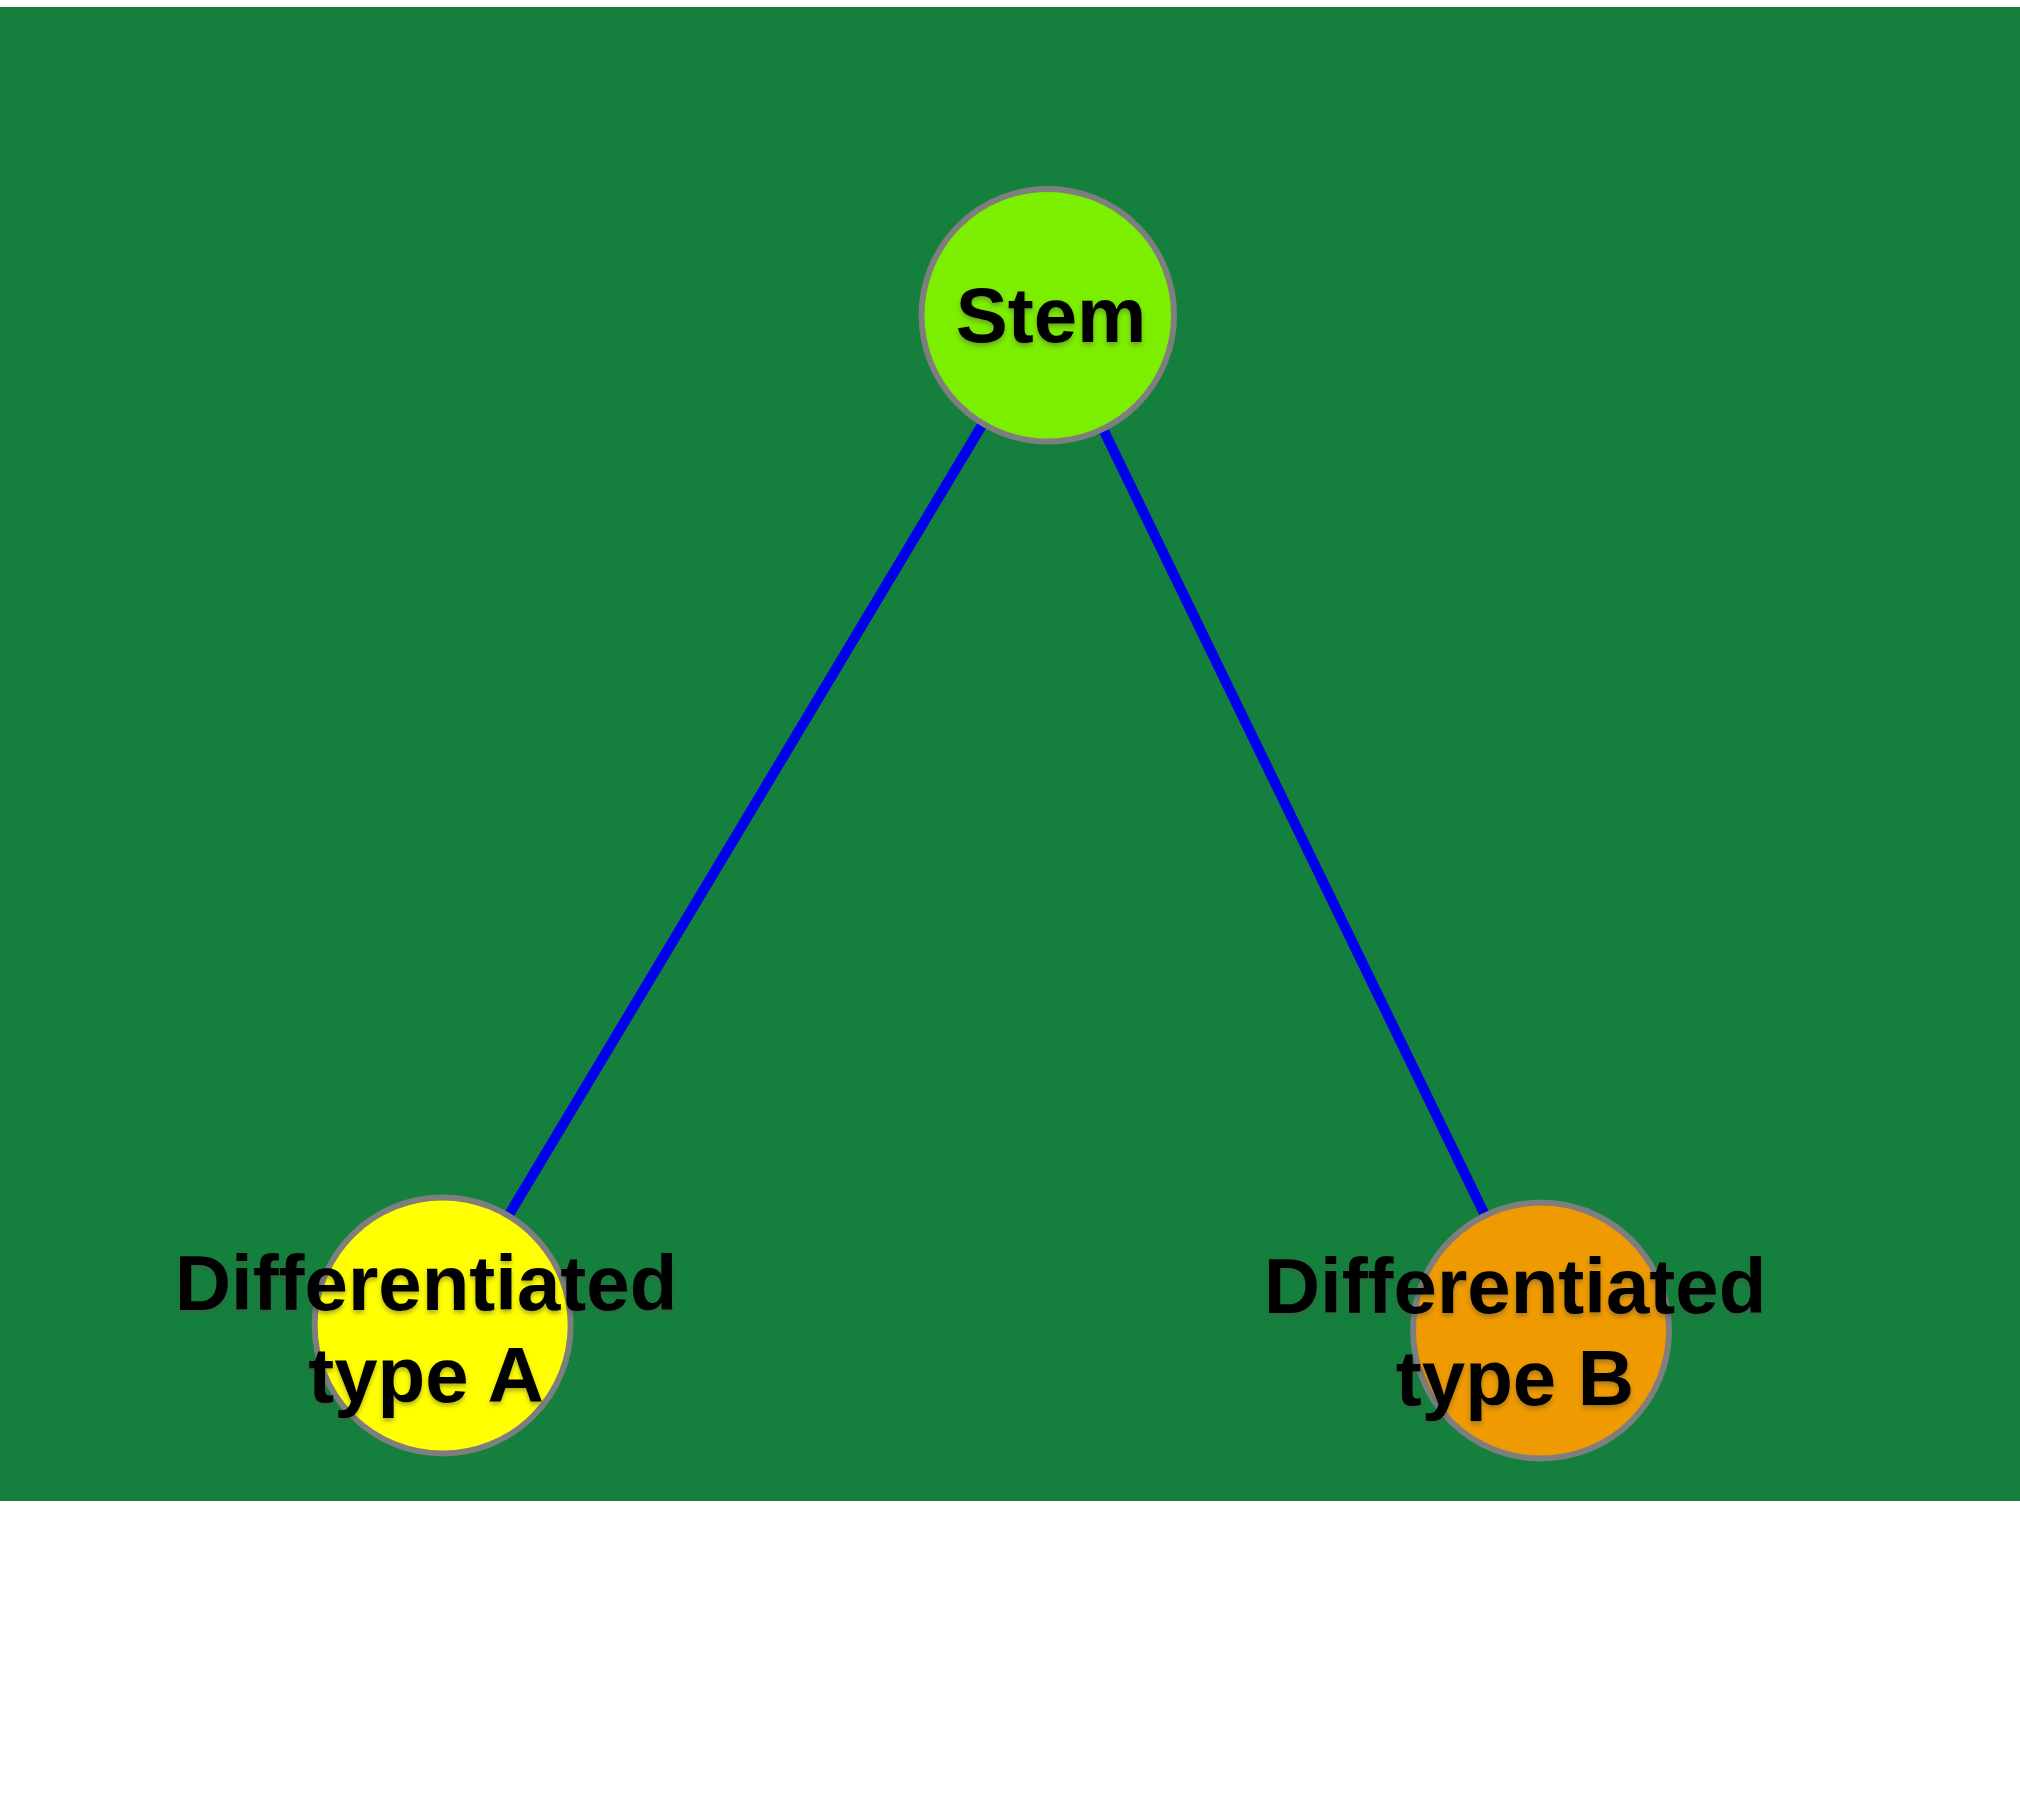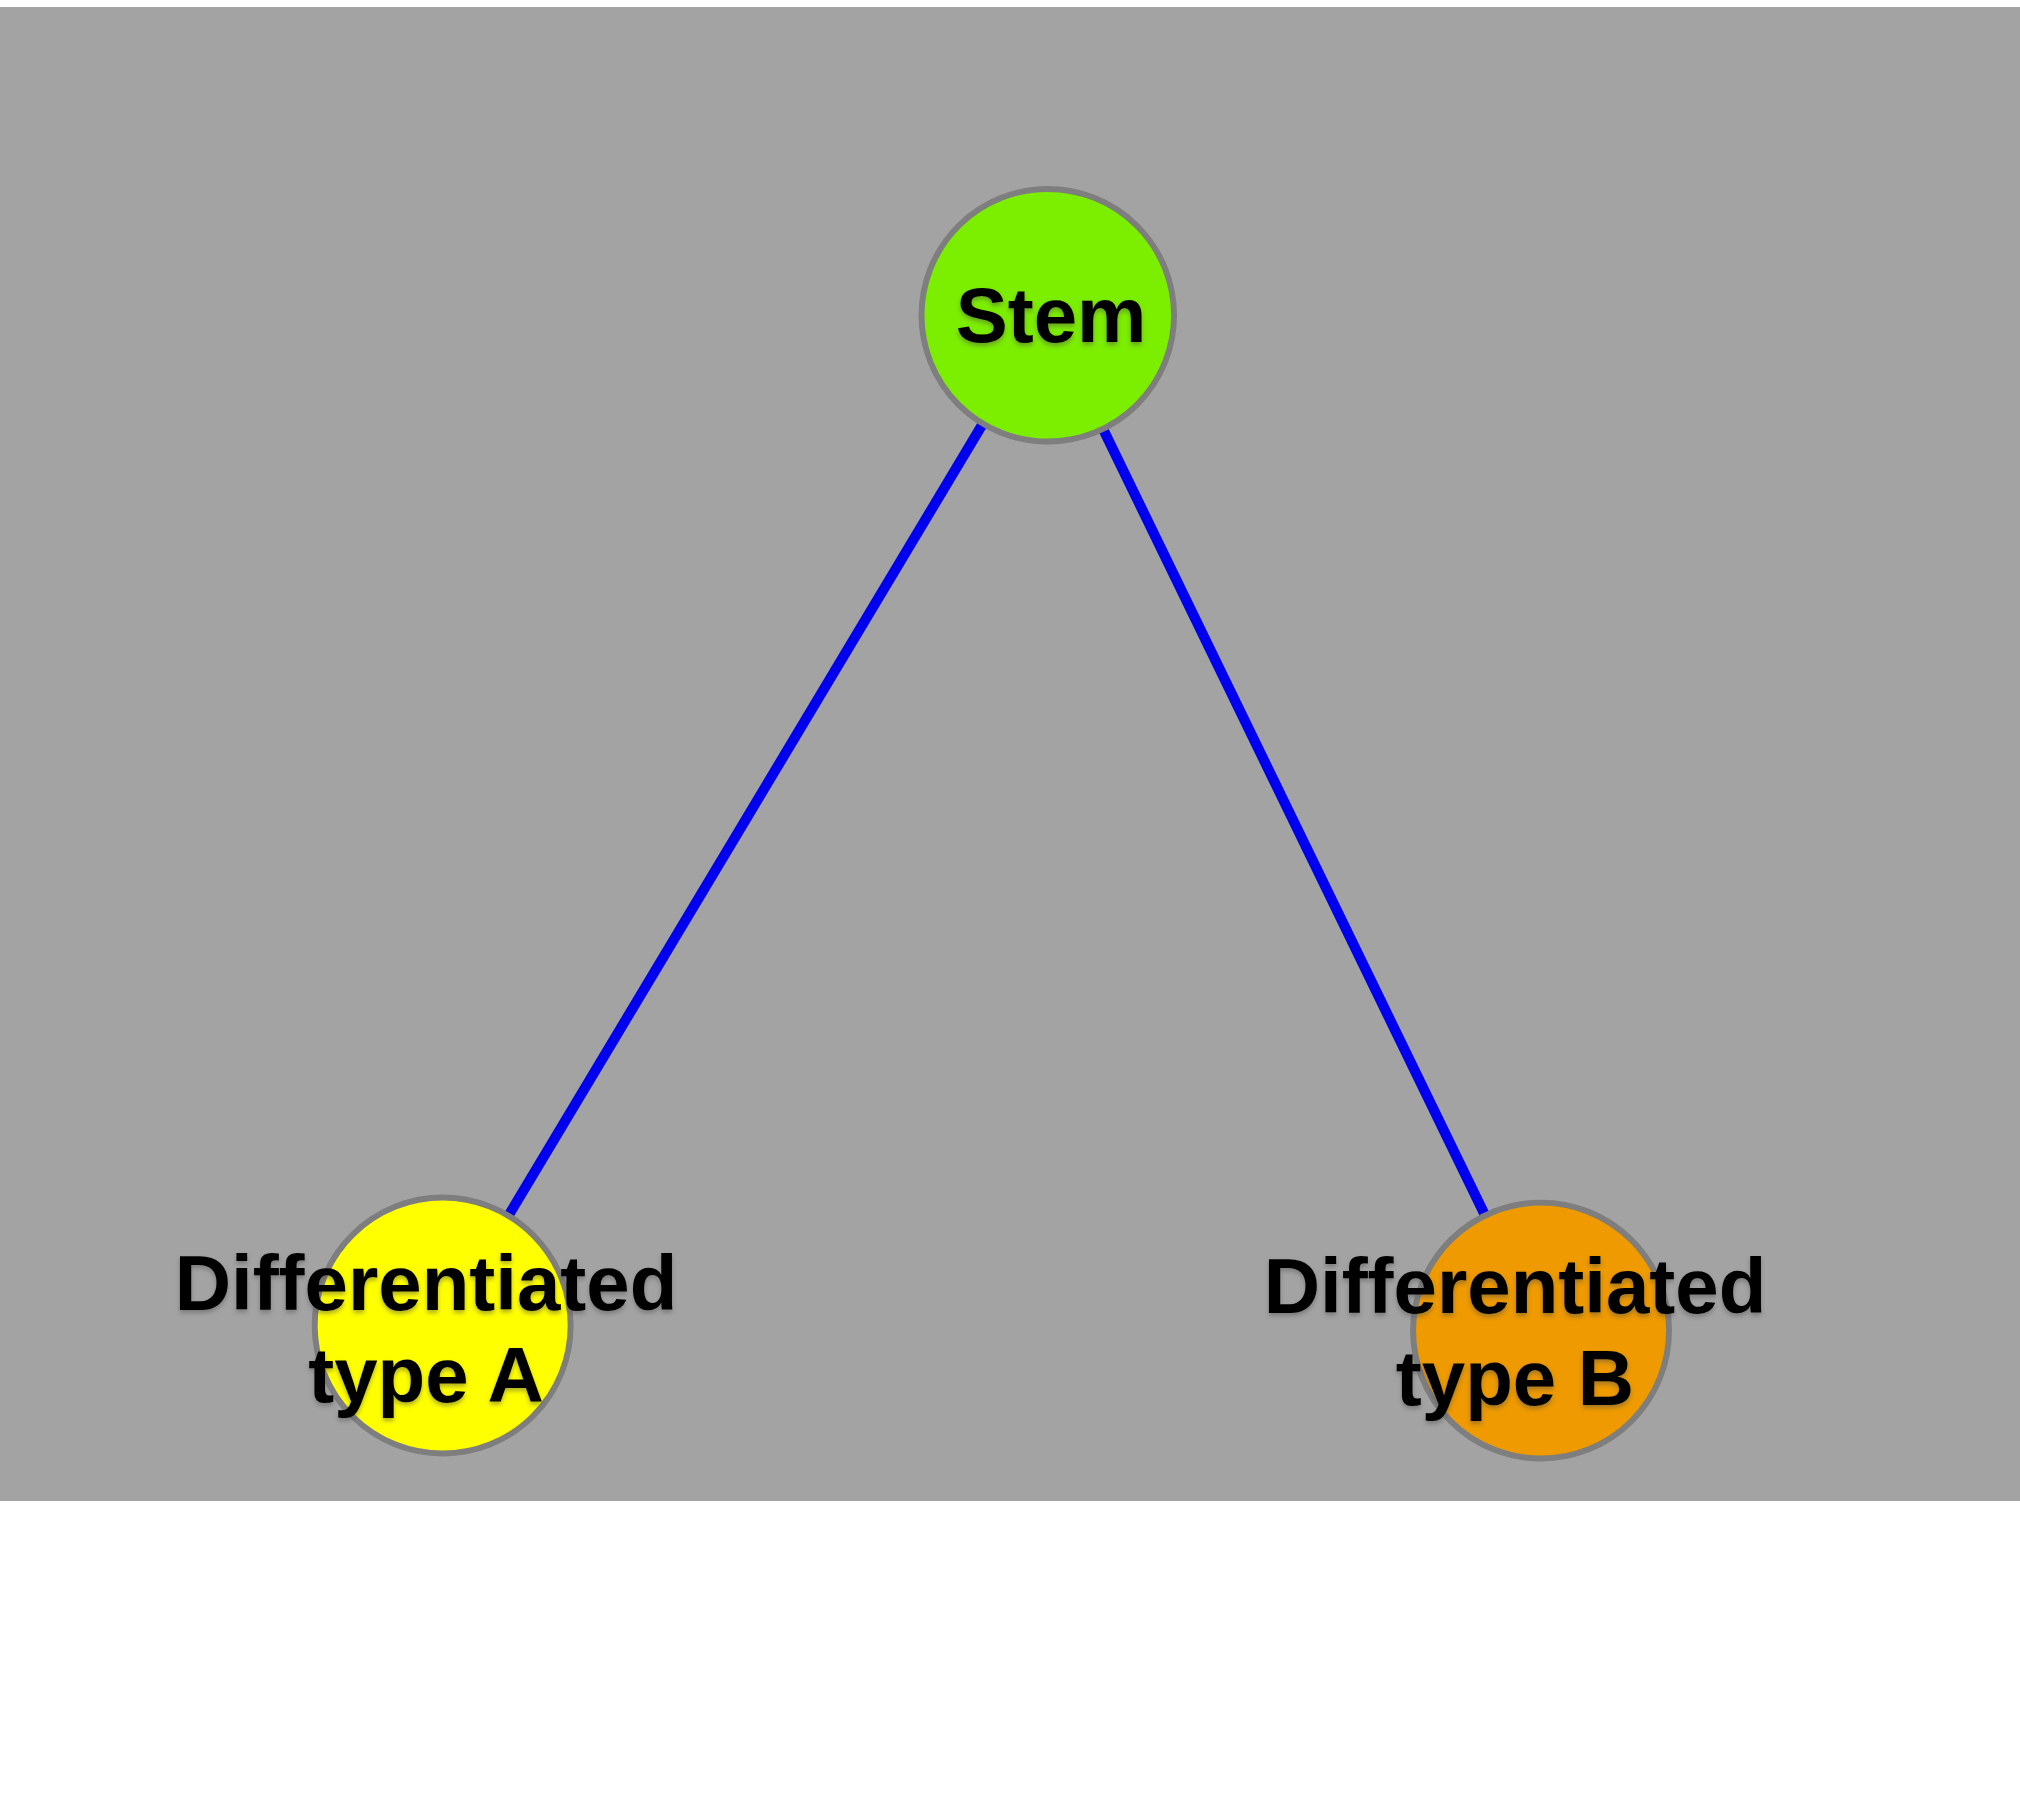--- a/index.html
+++ b/index.html
@@ -13,21 +13,21 @@
     overflow: hidden;
     background: #ffffff;
     font-family: "Liberation Sans", sans-serif;
   }
   .canvas {
     position: absolute;
     left: 0;
     top: 0;
     width: 2021px;
     height: 1501px;
-    background: #a3a3a3;
+    background: #15803d;
   }
   .top-strip {
     position: absolute;
     left: 0;
     top: 0;
     width: 2021px;
     height: 6.8px;
     background: #ffffff;
     z-index: 4;
   }

